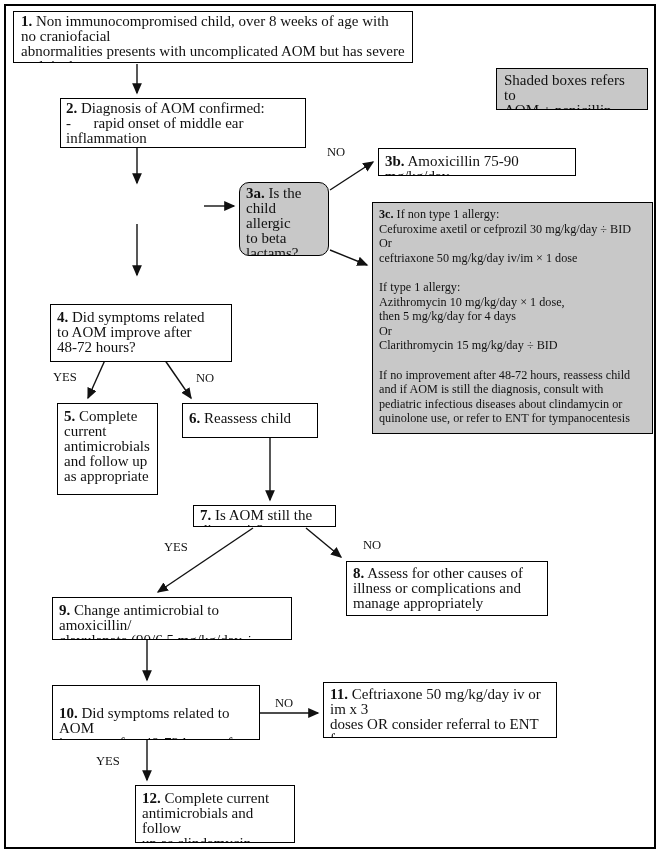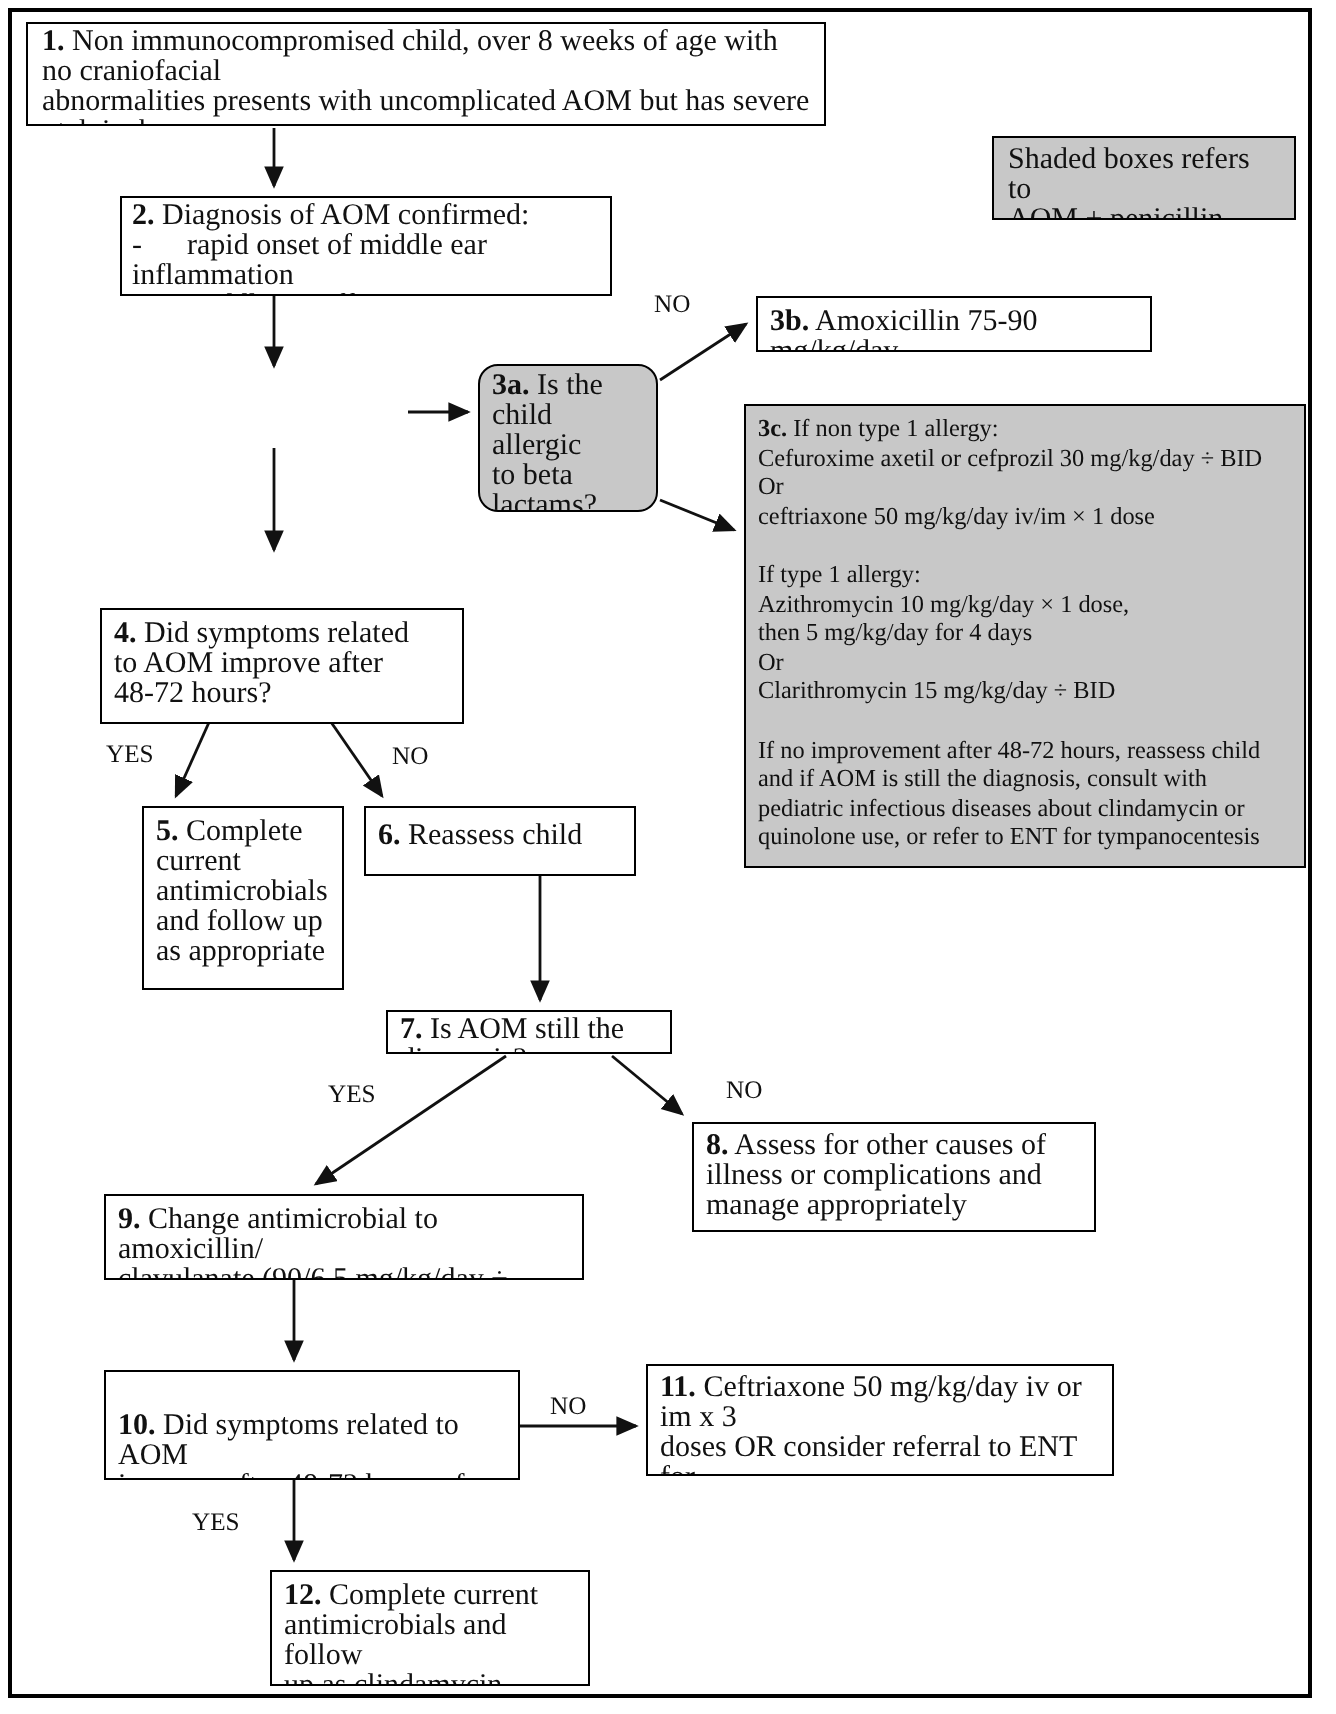--- a/index.html
+++ b/index.html
@@ -22,21 +22,21 @@
   .edge-label { position:absolute; font-size:12.6px; line-height:14px; }
   svg.arrows { position:absolute; left:0; top:0; width:668px; height:857px; }
 
   #n1  { left:13px;  top:11px;  width:400px; height:52px; padding:2px 7px; }
   #n2  { left:60px;  top:98px;  width:246px; height:50px; padding:2px 5px; }
   #n3  { left:52px;  top:188px; width:152px; height:36px; padding:8px 6px; }
   #n3a { left:239px; top:182px; width:90px;  height:74px;border-radius:10px; }
   #n3b { left:378px; top:148px; width:198px; height:28px; padding:5px 6px; }
   #n3c { left:372px; top:202px; width:281px; height:232px; font-size:12.2px; line-height:14.6px; padding:4px 6px; }
   #n4  { left:50px;  top:280px; width:182px; height:58px; padding:5px 6px;margin-top:24px; }
-  #n5  { left:71px;  top:403px; width:101px; height:92px; padding:5px 6px; }
+  #n5  { left:57px;  top:403px; width:101px; height:92px; padding:5px 6px; }
   #n6  { left:182px; top:403px; width:136px; height:35px; padding:7px 6px; }
   #n7  { left:193px; top:505px; width:143px; height:22px; padding:2px 6px; }
   #n8  { left:346px; top:561px; width:202px; height:55px; padding:4px 6px; }
   #n9  { left:52px;  top:597px; width:240px; height:43px; padding:5px 6px; }
   #n10 { left:52px;  top:685px; width:208px; height:55px; padding:20px 6px; }
   #n11 { left:323px; top:682px; width:234px; height:56px; padding:4px 6px; }
   #n12 { left:135px; top:785px; width:160px; height:58px; padding:5px 6px; }
   #legend { left:496px; top:68px; width:152px; height:42px; padding:4px 7px; }
 
   #lbl-no-3a  { left:327px; top:145px; }

